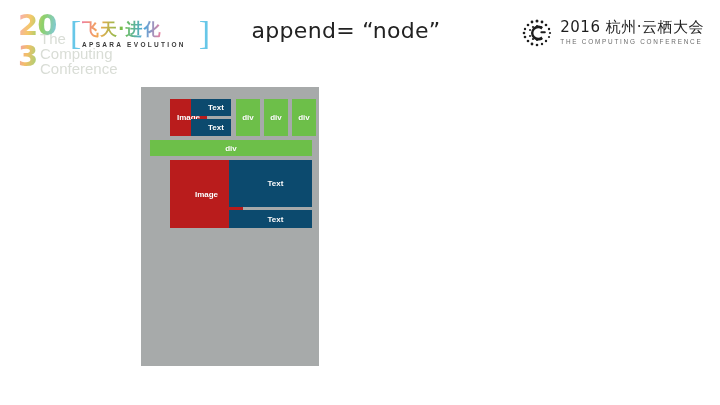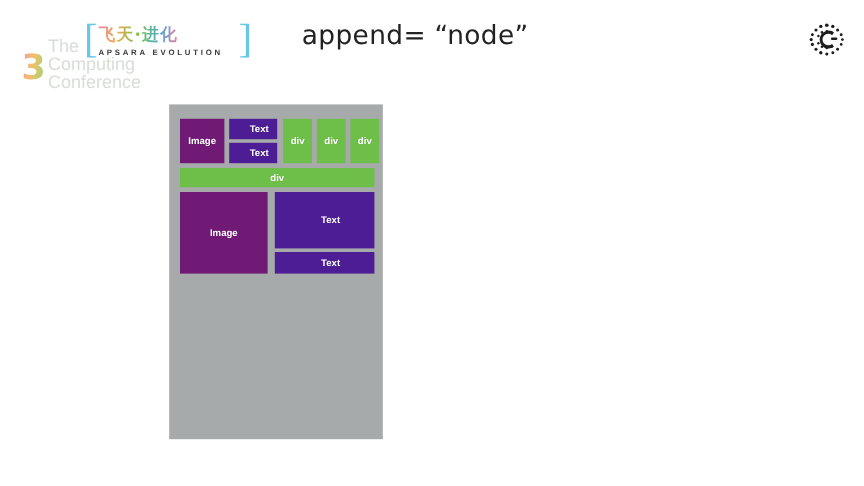--- a/index.html
+++ b/index.html
@@ -80,21 +80,21 @@
     color: #67c7e8;
     font-weight: 300;
     font-family: "Liberation Serif", serif;
   }
   .brand-left .bracket-l { left: 0; }
   .brand-left .bracket-r { right: 0; }
   .brand-left .cn-title {
     position: absolute;
     left: 12px;
     top: 3px;
-    font-size: 14px;
+    font-size: 17px;
     line-height: 20px;
     letter-spacing: 1px;
     font-weight: bold;
     background: linear-gradient(95deg,#ef7fa2 0%,#f2a94f 22%,#6fc04a 52%,#4fa8dd 78%,#f07e9d 100%);
     -webkit-background-clip: text;
     background-clip: text;
     color: transparent;
     font-family: "DejaVu Sans", sans-serif;
   }
   .brand-left .en-title {
@@ -171,34 +171,35 @@
     font-size: 8px;
     font-weight: bold;
     display: flex;
     align-items: center;
     justify-content: center;
     font-family: "Liberation Sans", sans-serif;
     text-shadow: 0 0 1px rgba(0,0,0,0.12);
     box-sizing: border-box;
     overflow: hidden;
   }
-  .blk.red   { background: #701a75; }
-  .blk.blue  { background: #4c1d95; padding-left: 10px; }
+  .blk.red   { background: #b91c1c; margin-left: 20px; }
+  .blk.blue  { background: #0c4a6e; padding-left: 10px; }
   .blk.green { background: #6dbf49; text-align: right; }
 </style>
 </head>
 <body>
 
 <div class="brand-left">
   <div class="tagline">
     <span>The</span>
     <span>Computing</span>
     <span>Conference</span>
   </div>
   <div class="year-block">
+    <div class="year-20">20</div>
     <div class="year-16">3</div>
   </div>
   <div class="apsara">
     <span class="bracket bracket-l">[</span>
     <span class="bracket bracket-r">]</span>
     <div class="cn-title">飞天·进化</div>
     <div class="en-title">APSARA EVOLUTION</div>
   </div>
 </div>
 
@@ -228,20 +229,24 @@
           <circle cx="8" cy="12" r="1"></circle>
         <circle cx="8" cy="18" r="1"></circle>  
           <circle cx="11" cy="21" r="1.1"></circle>
         <circle cx="15" cy="22" r="1.1"></circle>
           <circle cx="19" cy="21" r="1"></circle>
         <path d="M21 9 a7.5 7.5 0 1 0 0 12 l-1.6 -2.4 a4.8 4.8 0 1 1 0 -7.2 Z"></path>
         <rect x="18.4" y="13.2" width="5.4" height="2.1" rx="1"></rect>
       </g>
     </svg>
   </div>
+  <div class="txt">
+    <div class="line1">2016 杭州·云栖大会</div>
+    <div class="line2">THE COMPUTING CONFERENCE</div>
+  </div>
 </div>
 
 <div class="slide-title">append= “node”</div>
 
 <div class="canvas" id="canvas">
     <div class="blk red" style="left: 9px; top: 12px; width: 37px; height: 37px;">
       <span>Image</span>
     </div>
     <div class="blk blue" style="left: 50px; top: 12px; width: 40px; height: 17px;">
       <span>Text</span>

